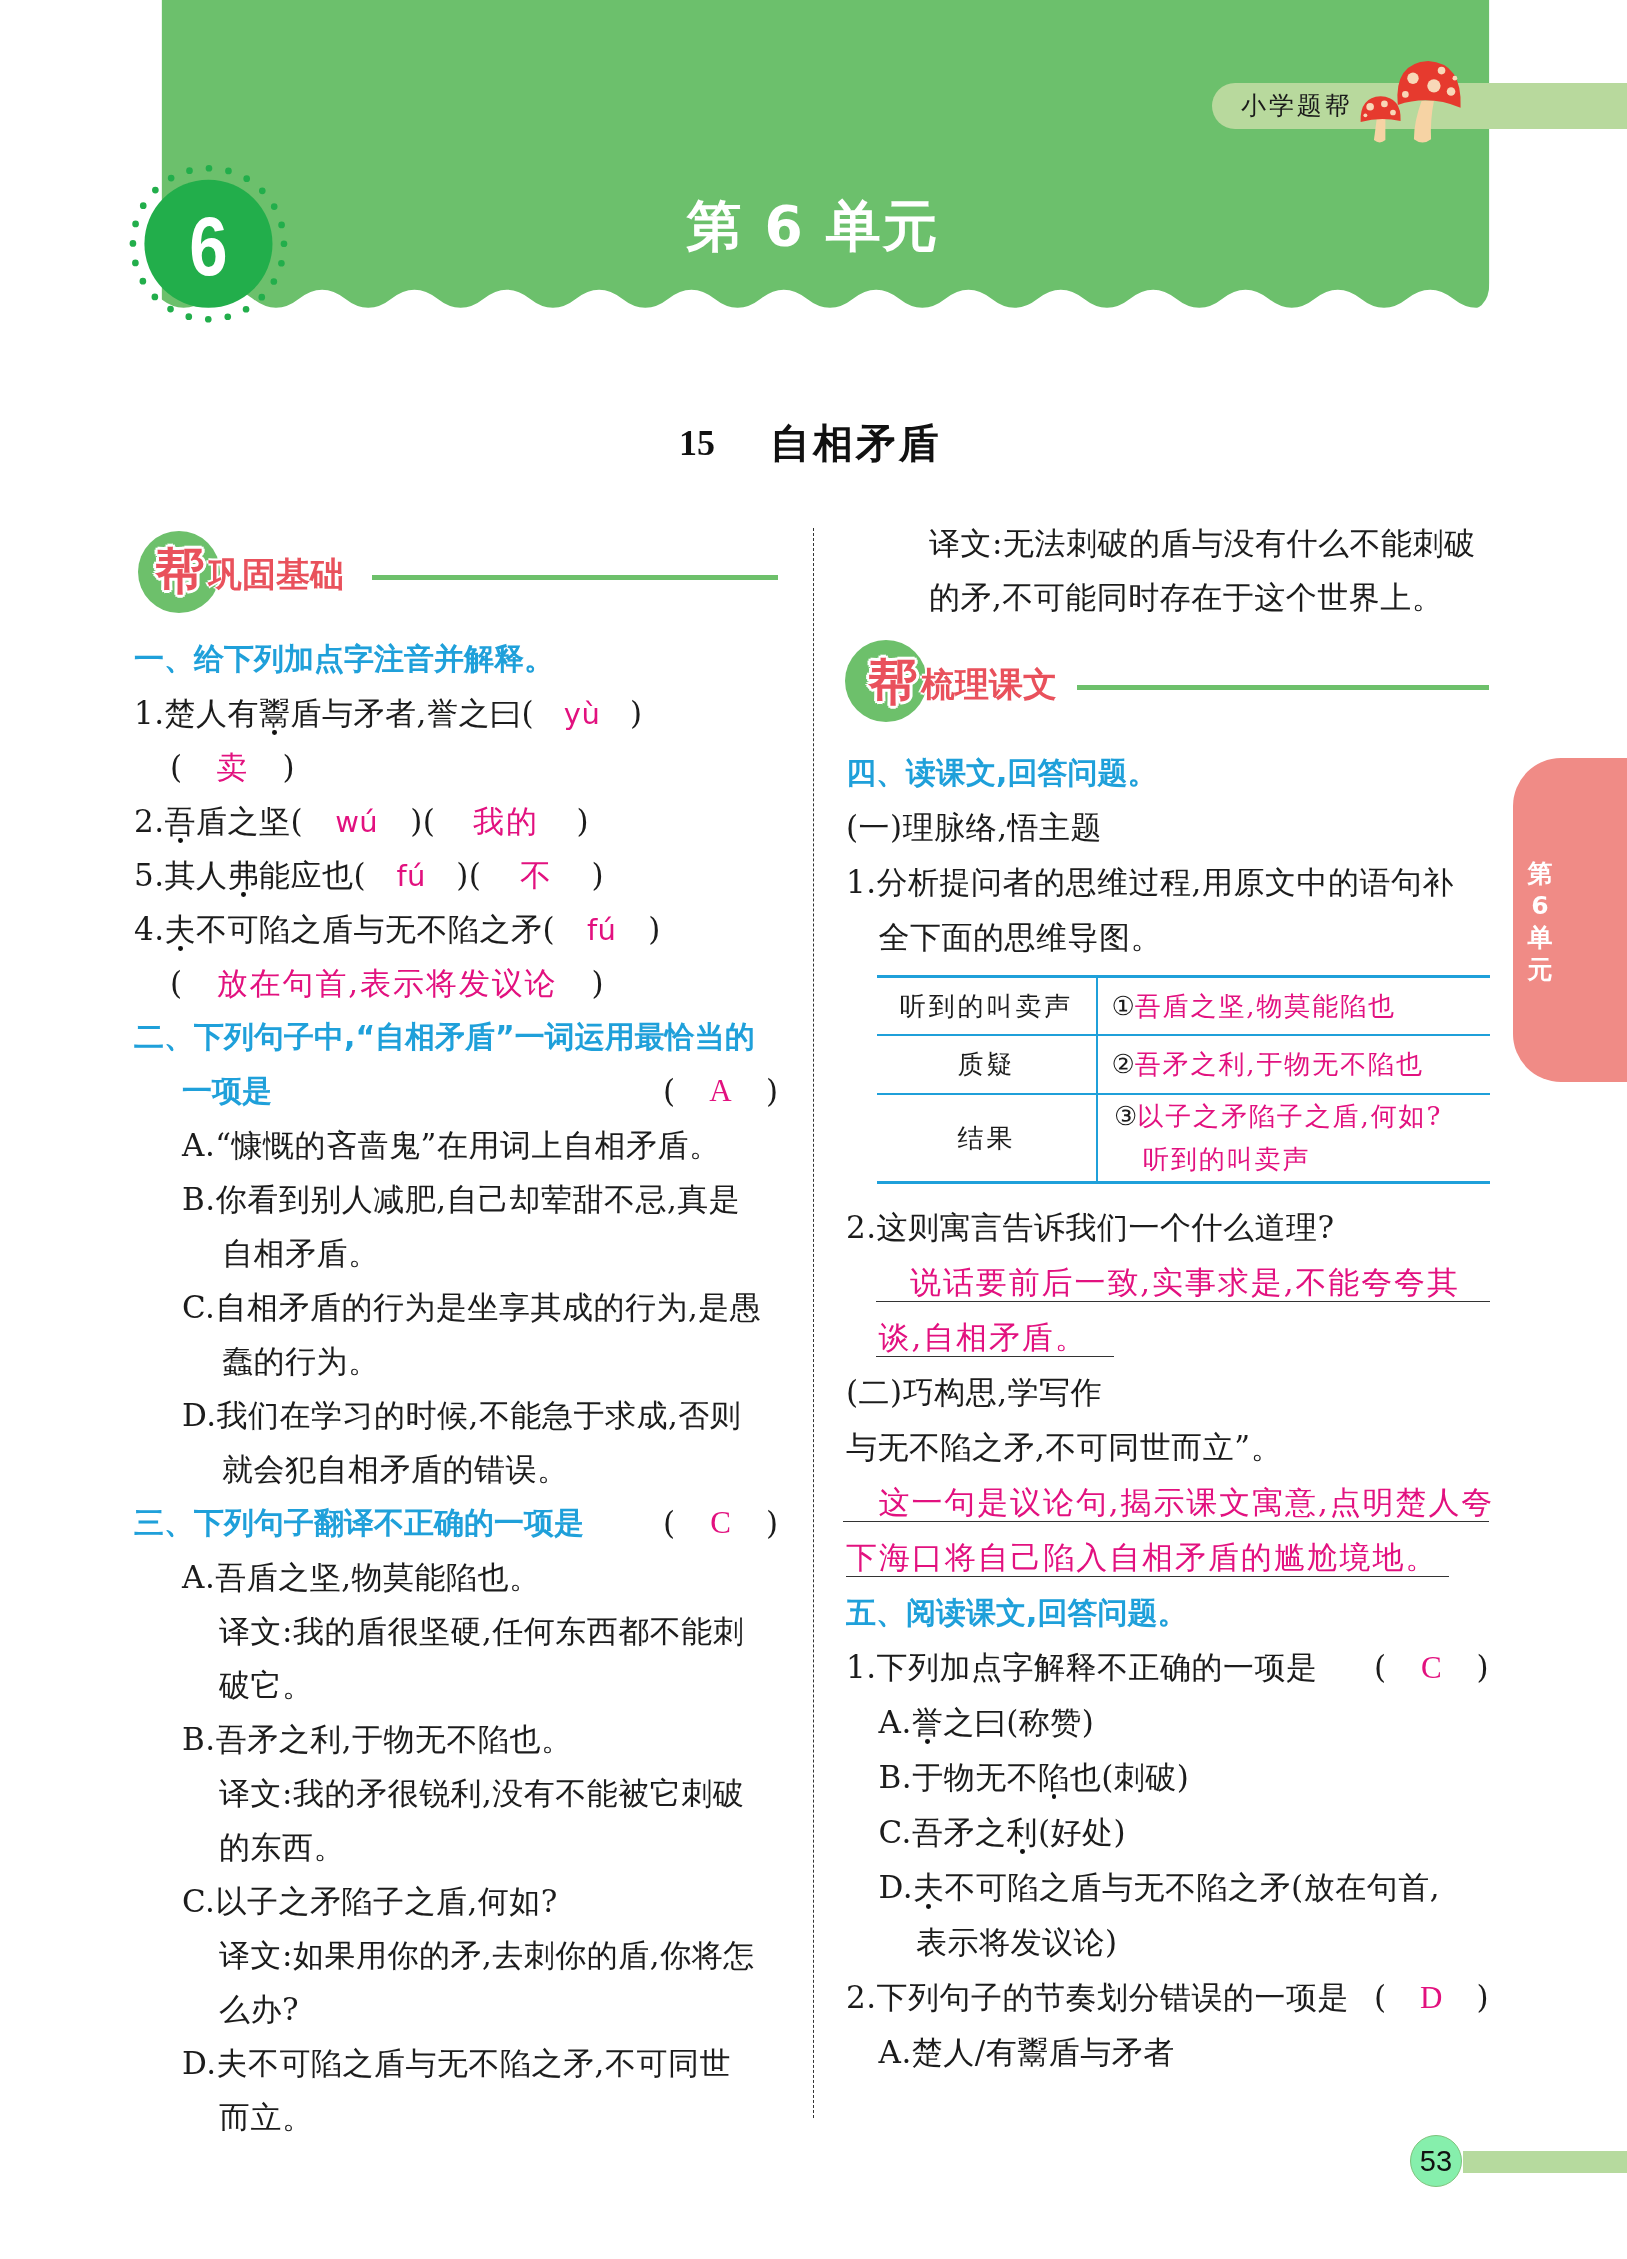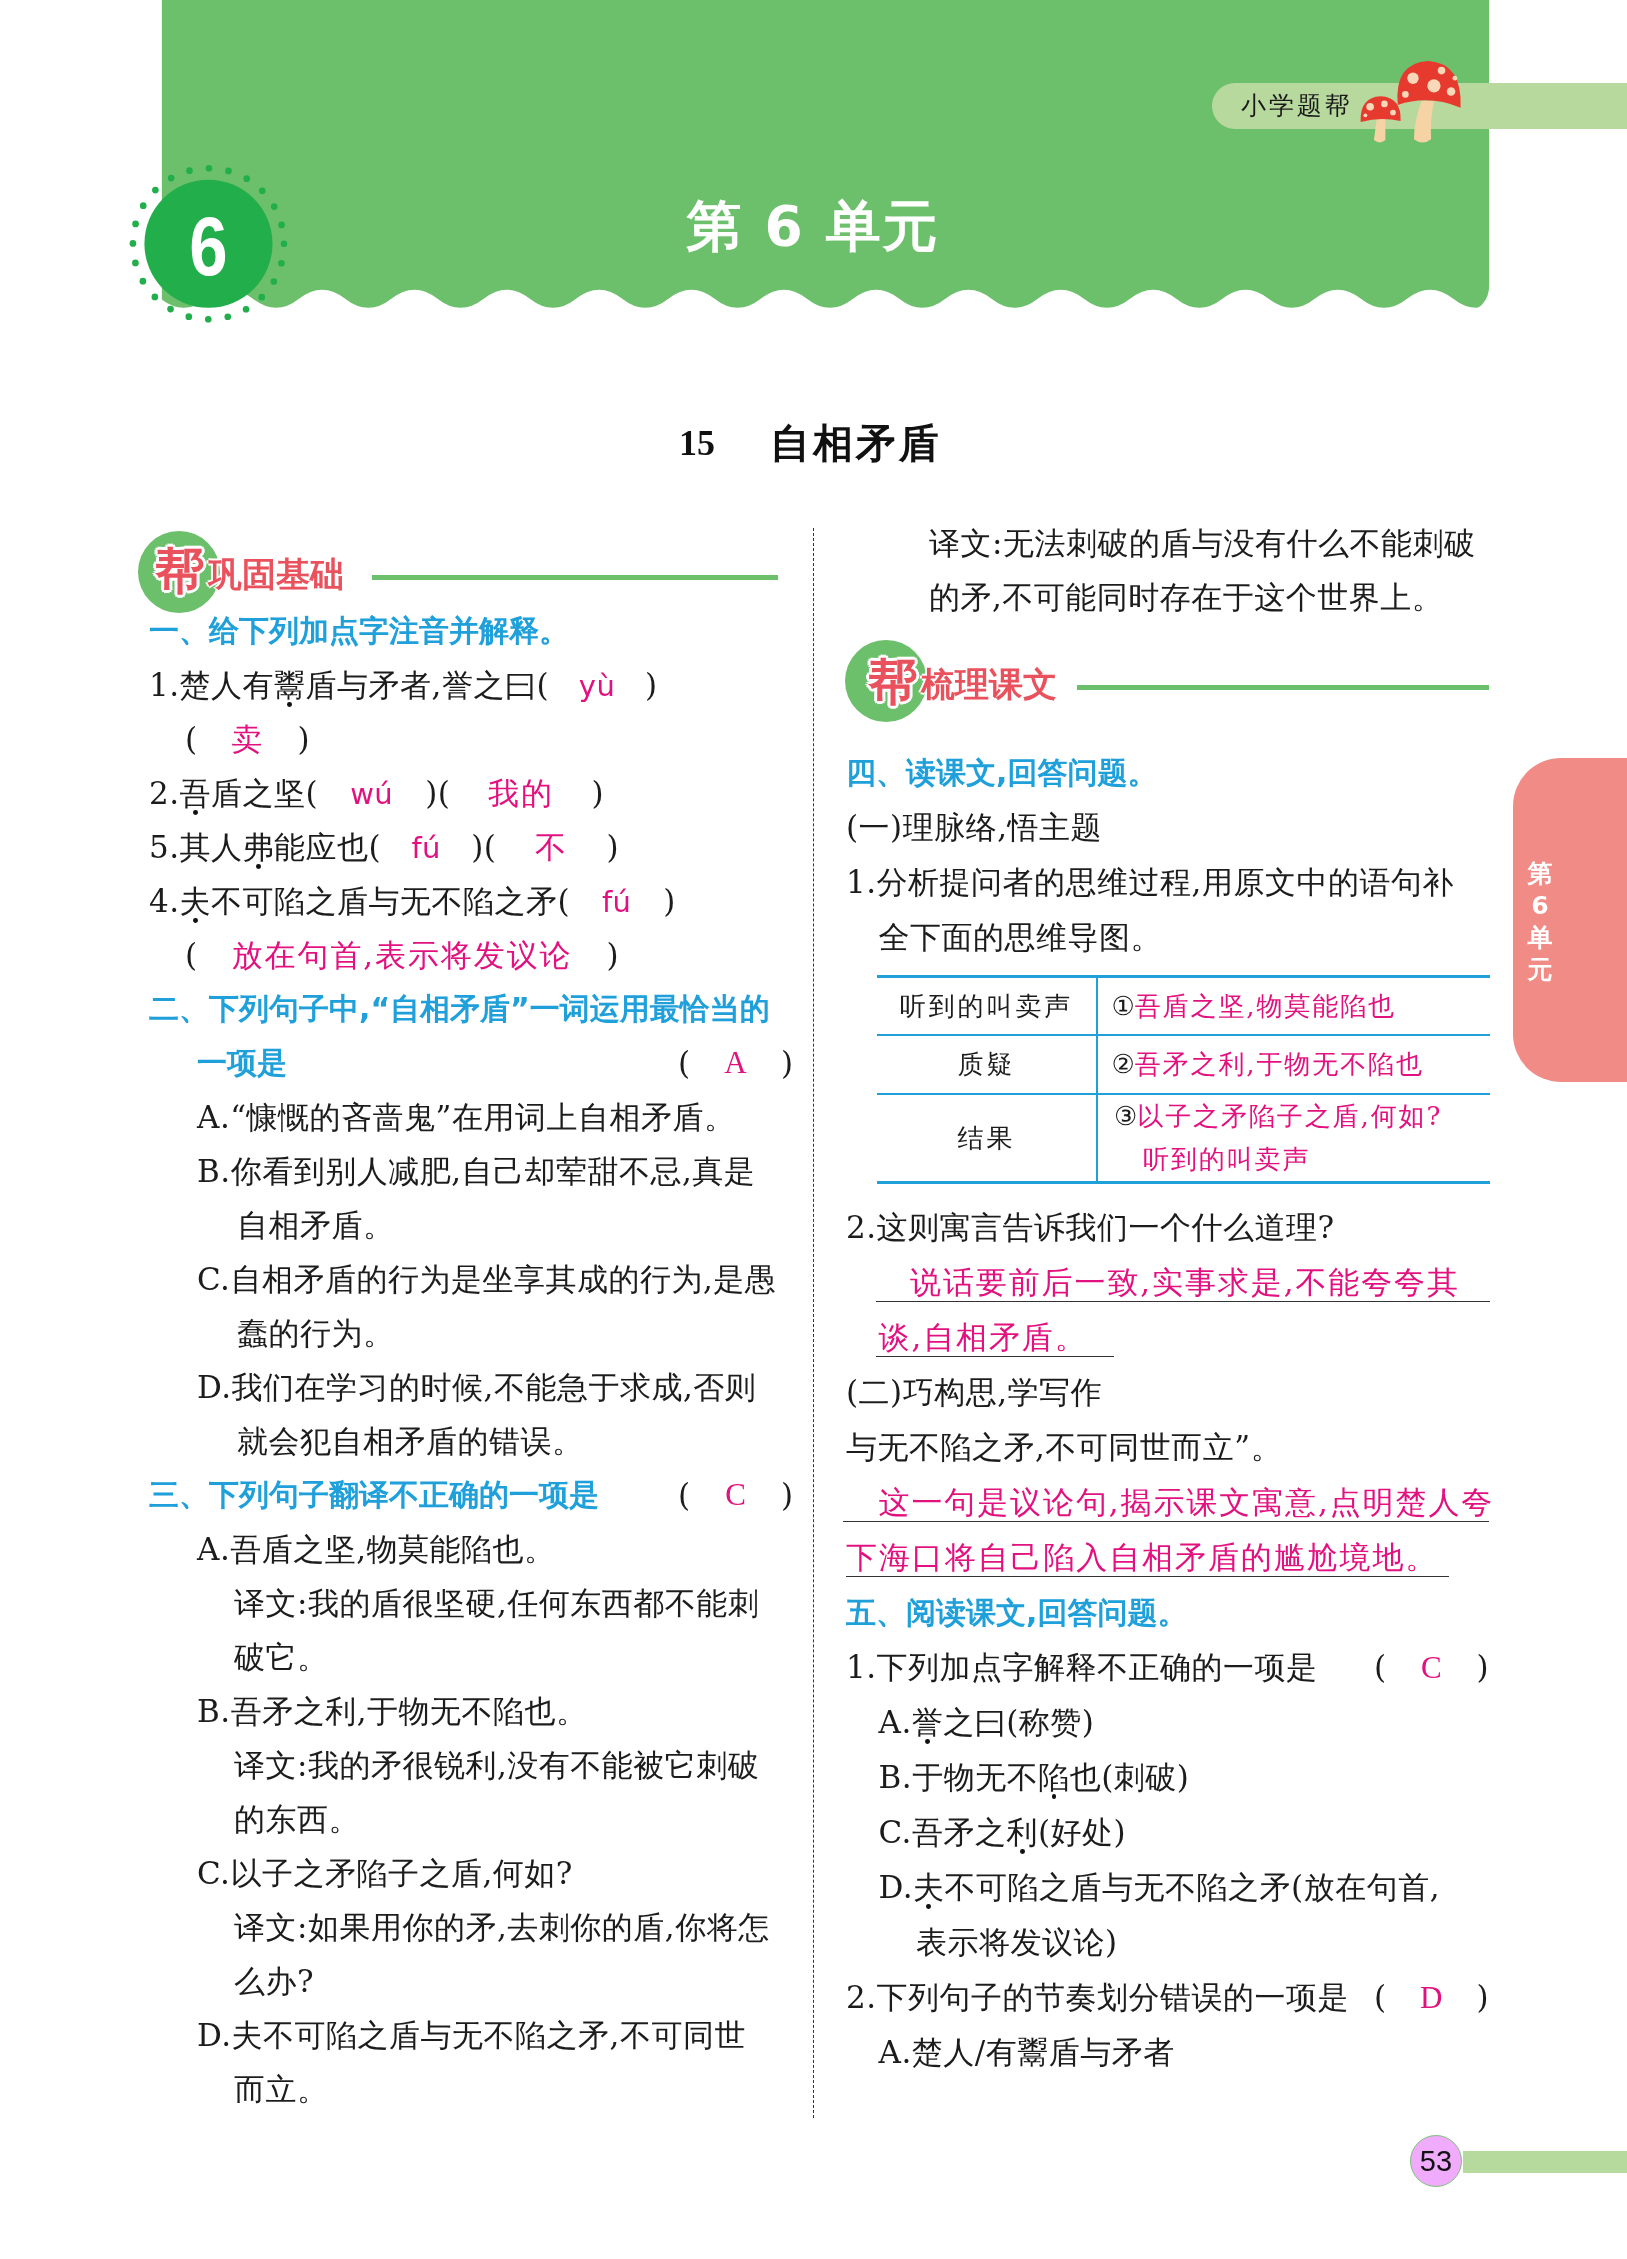--- a/index.html
+++ b/index.html
@@ -15,23 +15,23 @@
 .logo-circle{position:absolute;width:82px;height:82px;border-radius:50%;background:#6DC06B;}
 .logo-badge{position:absolute;font-family:"DejaVu Sans","Liberation Sans",sans-serif;font-weight:bold;font-size:50px;line-height:61px;color:#E9515C;
   text-shadow:2.9px 0 0 #fff,-2.9px 0 0 #fff,0 2.9px 0 #fff,0 -2.9px 0 #fff,1.9px 1.9px 0 #fff,-1.9px -1.9px 0 #fff,1.9px -1.9px 0 #fff,-1.9px 1.9px 0 #fff;}
 .logo-title{position:absolute;font-family:"DejaVu Sans","Liberation Sans",sans-serif;font-weight:bold;font-size:34px;line-height:42px;color:#E9515C;
   text-shadow:1.9px 0 0 #fff,-1.9px 0 0 #fff,0 1.9px 0 #fff,0 -1.9px 0 #fff;}
 .logo-line{position:absolute;height:4.8px;background:#6DC06B;}
 .side-tab{position:absolute;left:1513px;top:758px;width:115px;height:324px;border-radius:48px 0 0 48px;background:#F08B86;}
 .side-chars{position:absolute;left:11.5px;top:100px;width:31px;text-align:center;font-family:"DejaVu Sans","Liberation Sans",sans-serif;font-weight:bold;font-size:25px;line-height:32px;color:#fff;}
 .side-chars span{display:block;}
 .pn-bar{position:absolute;left:1463px;top:2151px;width:165px;height:22px;background:#B6DA9E;}
-.pn-circle{position:absolute;left:1410px;top:2135px;width:50px;height:50px;border:1.9px solid #7DC37B;border-radius:50%;background:#f0abfc;text-align:center;line-height:50px;font-family:"Liberation Sans","DejaVu Sans",sans-serif;font-size:29px;color:#111;}
-
-.col-left{position:absolute;left:134px;top:604px;width:644px;margin-left:15px;}
+.pn-circle{position:absolute;left:1410px;top:2135px;width:50px;height:50px;border:1.9px solid #7DC37B;border-radius:50%;background:#86efac;text-align:center;line-height:50px;font-family:"Liberation Sans","DejaVu Sans",sans-serif;font-size:29px;color:#111;}
+
+.col-left{position:absolute;left:134px;top:632px;width:644px;}
 .grp-a{position:absolute;left:846px;top:516px;width:643px;}
 .grp-b{position:absolute;left:846px;top:745px;width:643px;}
 .grp-c{position:absolute;left:846px;top:1200px;width:643px;}
 .line{position:relative;height:54px;line-height:54px;white-space:nowrap;font-size:31px;letter-spacing:0.5px;}
 .grp-a .line{height:54px;line-height:54px;}
 .grp-b .line{height:55px;line-height:55px;}
 .grp-c .line{height:55px;line-height:55px;}
 .q-head{color:#1FA0DA;font-family:"DejaVu Sans","Liberation Sans",sans-serif;font-weight:bold;font-size:30px;letter-spacing:0;}
 .ans-kai{color:#E2117F;font-family:"DejaVu Serif","Liberation Serif",serif;letter-spacing:1.9px;}
 .pinyin{color:#E2117F;font-family:"DejaVu Sans","Liberation Sans",sans-serif;font-size:29px;}

